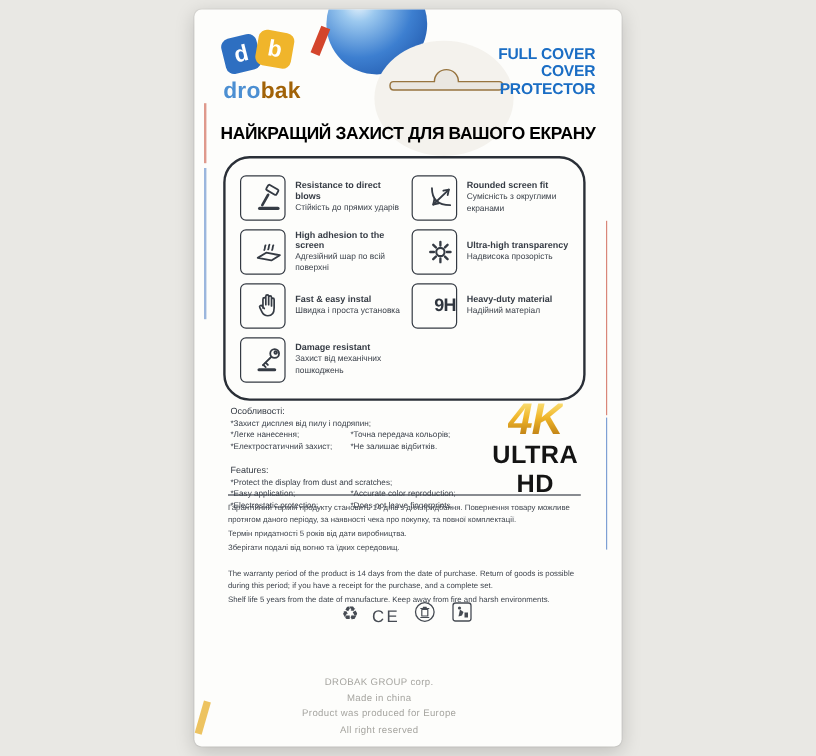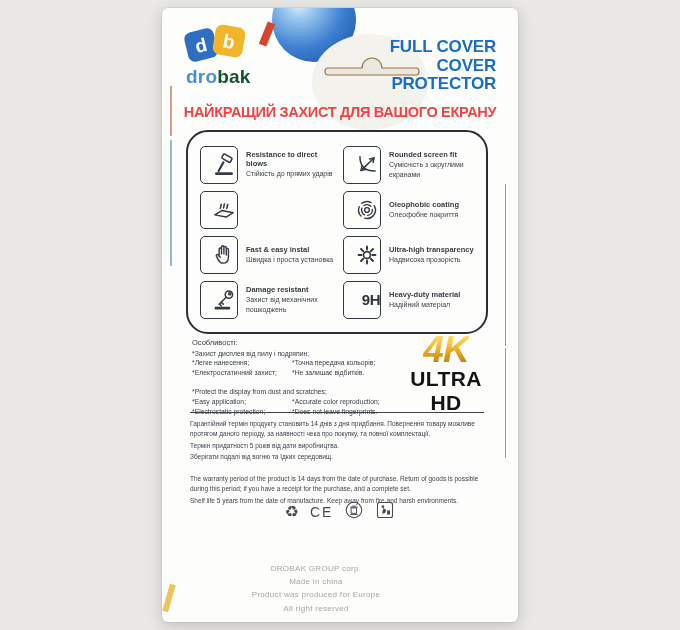--- a/index.html
+++ b/index.html
@@ -14,26 +14,26 @@
   .halo{position:absolute;left:150px;top:26px;width:116px;height:96px;border-radius:50%;background:#f4f2ed;}
   .red-sliver{position:absolute;left:101px;top:14px;width:8px;height:24px;background:#d4452c;transform:rotate(22deg);}
   .slot{position:absolute;left:160px;top:44px;width:100px;height:30px;}
   
   .logo{position:absolute;left:22px;top:14px;width:90px;height:72px;}
   .sq{position:absolute;width:30px;height:30px;border-radius:7px;display:flex;align-items:center;justify-content:center;
       color:#fff;font-weight:bold;font-size:19px;line-height:1;}
   .sq-blue{left:2px;top:8px;background:#2e6fc1;transform:rotate(-14deg);}
   .sq-gold{left:30px;top:4px;background:#f0b52b;transform:rotate(10deg);}
   .wordmark{position:absolute;left:2px;top:44px;font-size:19px;font-weight:bold;letter-spacing:.2px;}
-  .wm-dro{color:#4c8fd2;} .wm-bak{color:#14532d;}
+  .wm-dro{color:#4c8fd2;} .wm-bak{color:#a16207;}
   .tagline{position:absolute;right:22px;top:30px;text-align:right;color:#1a6dc4;font-weight:bold;
-           font-size:17px;line-height:1.1;letter-spacing:-.2px;}
+           font-size:13px;line-height:1.1;letter-spacing:-.2px;}
   
   .heading{position:absolute;left:0;top:96px;width:100%;text-align:center;font-size:14.5px;font-weight:800;
-           color:#ef4444;letter-spacing:-.3px;}
+           color:#000000;letter-spacing:-.3px;}
   
   .panel{position:absolute;left:24px;top:122px;width:302px;height:204px;border:2px solid #2a2f37;border-radius:22px;
          box-sizing:border-box;display:grid;grid-template-columns:1fr 1fr;grid-template-rows:repeat(4,1fr);
          grid-auto-flow:column;padding:10px 6px 10px 12px;column-gap:6px;}
   .feat{display:flex;align-items:center;gap:8px;}
   .fbox{width:36px;height:36px;border:1.5px solid #343a43;border-radius:5px;flex:none;
         display:flex;align-items:center;justify-content:flex-end;}
   .fbox .nineh{font-size:15px;font-weight:bold;color:#2f353e;letter-spacing:-.5px;}
   .ftxt{min-width:0;}
   .fen{display:block;font-size:7.5px;font-weight:600;color:#353b44;line-height:1.2;}
@@ -128,20 +128,24 @@
 
       <div class="feat">
         <span class="fbox">
           <svg class="ic" width="26" height="26" viewBox="0 0 24 24" stroke-width="1.4">
             <path d="M3.5 16.5 L10 12.5 L20.5 14.5 L14 18.5 Z"></path>
             <path d="M8.5 10.5 c.8-1.2 .2-2.4 1-3.6"></path>
             <path d="M11.5 10 c.8-1.2 .2-2.4 1-3.6"></path>
             <path d="M14.5 10.5 c.8-1.2 .2-2.4 1-3.6"></path>
           </svg>
           </span>
+        <span class="ftxt">
+            <span class="fen">High adhesion to the screen</span>
+            <span class="fuk">Адгезійний шар по всій поверхні</span>
+          </span>
       </div>
 
       <div class="feat">
         <span class="fbox">
           <svg class="ic" width="26" height="26" viewBox="0 0 24 24" stroke-width="1.3">
             <path d="M7.5 13.5 V6.8 c0-1.6 2.2-1.6 2.2 0 V11 M9.7 10.5 V4.6 c0-1.6 2.2-1.6 2.2 0 V11 M11.9 10.8 V5.4 c0-1.6 2.2-1.6 2.2 0 V12 M14.1 11.5 V7 c0-1.5 2-1.5 2 0 v6.5 c0 3.8-1.8 6-4.8 6 -2.4 0-3.6-1-4.6-3 l-1.6-3.2 c-.7-1.4 .9-2.4 1.9-1.2 l1.5 1.9"></path>
           </svg>
           </span>
         <span class="ftxt">
             <span class="fen">Fast &amp; easy instal</span>
@@ -173,33 +177,20 @@
             <path d="M18.5 5.5 l-4.2 .9 M18.5 5.5 l-.9 4.2"></path>
             <path d="M6.5 17 l4.2 -.9 M6.5 17 l.9 -4.2"></path>
           </svg>
           </span>
         <span class="ftxt">
             <span class="fen">Rounded screen fit</span>
             <span class="fuk">Сумісність з округлими екранами</span>
           </span>
       </div>
 
-      <div class="feat">
-        <span class="fbox">
-          <svg class="ic" width="26" height="26" viewBox="0 0 24 24" stroke-width="1.3">
-            <circle cx="12" cy="12" r="2.2"></circle>
-            <circle cx="12" cy="12" r="5" stroke-dasharray="7 3"></circle>
-            <circle cx="12" cy="12" r="7.8" stroke-dasharray="9 4" transform="rotate(40 12 12)"></circle>
-          </svg>
-          </span>
-        <span class="ftxt">
-            <span class="fen">Oleophobic coating</span>
-            <span class="fuk">Олеофобне покриття</span>
-          </span>
-      </div>
 
       <div class="feat">
         <span class="fbox">
           <svg class="ic" width="26" height="26" viewBox="0 0 24 24" stroke-width="1.6">
             <circle cx="12" cy="12" r="3.2"></circle>
             <path d="M12 4.2 V7 M12 17 v2.8 M4.2 12 H7 M17 12 h2.8 M6.5 6.5 l2 2 M15.5 15.5 l2 2 M17.5 6.5 l-2 2 M8.5 15.5 l-2 2" stroke-width="1.8"></path>
           </svg>
           </span>
         <span class="ftxt">
             <span class="fen">Ultra-high transparency</span>
@@ -228,20 +219,21 @@
             <span class="spec-line">*Легке нанесення;</span>
             <span class="spec-line">*Електростатичний захист;</span>
           </div>
           <div class="spec-col">
             <span class="spec-line">*Точна передача кольорів;</span>
             <span class="spec-line">*Не залишає відбитків.</span>
           </div>
         </div>
       </div>
       <div class="spec-block">
+        <div class="spec-title">Features:</div>
         <span class="spec-line">*Protect the display from dust and scratches;</span>
         <div class="spec-cols">
           <div class="spec-col">
             <span class="spec-line">*Easy application;</span>
             <span class="spec-line">*Electrostatic protection;</span>
           </div>
           <div class="spec-col">
             <span class="spec-line">*Accurate color reproduction;</span>
             <span class="spec-line">*Does not leave fingerprints.</span>
           </div>

